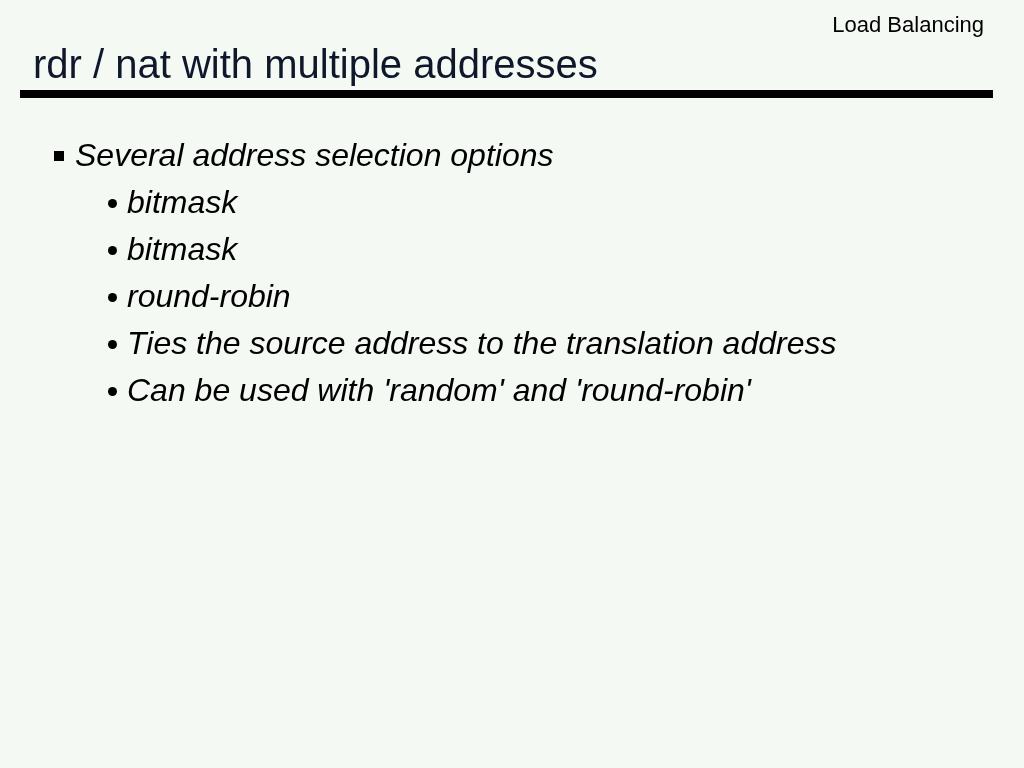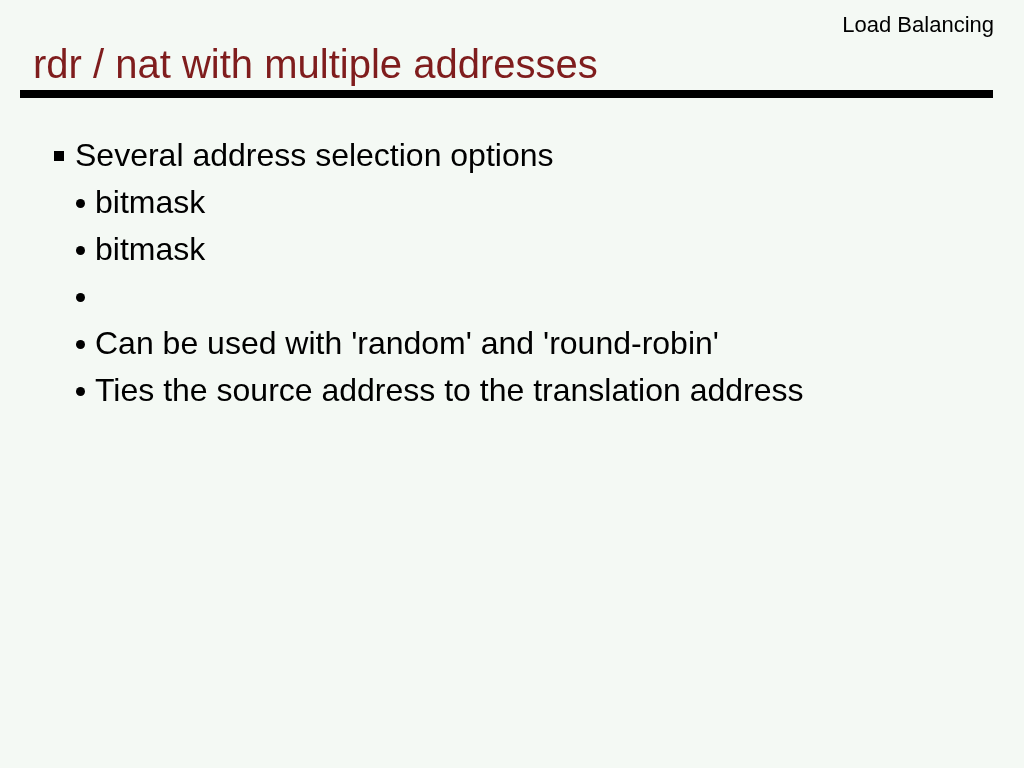--- a/index.html
+++ b/index.html
@@ -12,60 +12,61 @@
   }
   .slide {
     position: relative;
     width: 1024px;
     height: 768px;
     background: #f4f9f4;
   }
   .corner-label {
     position: absolute;
     top: 12px;
-    right: 30px;
+    right: 40px;
     font-size: 22px;
     line-height: 26px;
     color: #000000;
     white-space: nowrap;
   }
   .title {
     position: absolute;
     left: 33px;
     top: 41px;
     font-size: 40px;
     font-weight: 400;
     line-height: 46px;
-    color: #7f1d1d;
+    color: #0f172a;
     white-space: nowrap;
     letter-spacing: 0px;
   }
   .rule {
     position: absolute;
     left: 20px;
     top: 90px;
     width: 973px;
     height: 8px;
     background: #000000;
   }
   ul.bullets {
     position: absolute;
     left: 0;
     top: 132px;
     width: 1024px;
     list-style: none;
+    font-style: italic;
   }
   li.item {
     display: flex;
     align-items: center;
     height: 47px;
     white-space: nowrap;
   }
   li.level1 { padding-left: 54px; font-size: 32px; }
-  li.level2 { padding-left: 76px; font-size: 32px; }
+  li.level2 { padding-left: 108px; font-size: 32px; }
   .marker { flex: 0 0 auto; display: inline-block; background: #000000; }
   .marker.m1 { width: 10px; height: 10px; margin-right: 11px; }
   .marker.m2 { width: 9px; height: 9px; border-radius: 50%; margin-right: 10px; margin-top: 2px; }
   .txt { display: inline-block; }
 </style>
 </head>
 <body>
 
 <div class="slide">
   <div class="corner-label">Load Balancing</div>
@@ -82,23 +83,24 @@
       <li class="item level2">
         <span class="marker m2"></span>
         <span class="txt">bitmask</span>
       </li>
       <li class="item level2">
         <span class="marker m2"></span>
         <span class="txt">bitmask</span>
       </li>
       <li class="item level2">
         <span class="marker m2"></span>
+        <span class="txt">round-robin</span>
+      </li>
+      <li class="item level2">
+        <span class="marker m2"></span>
+        <span class="txt">Ties the source address to the translation address</span>
       </li>
       <li class="item level2">
         <span class="marker m2"></span>
         <span class="txt">Can be used with 'random' and 'round-robin'</span>
       </li>
-      <li class="item level2">
-        <span class="marker m2"></span>
-        <span class="txt">Ties the source address to the translation address</span>
-      </li>
     </ul>
 </div>
 
 </body></html>

